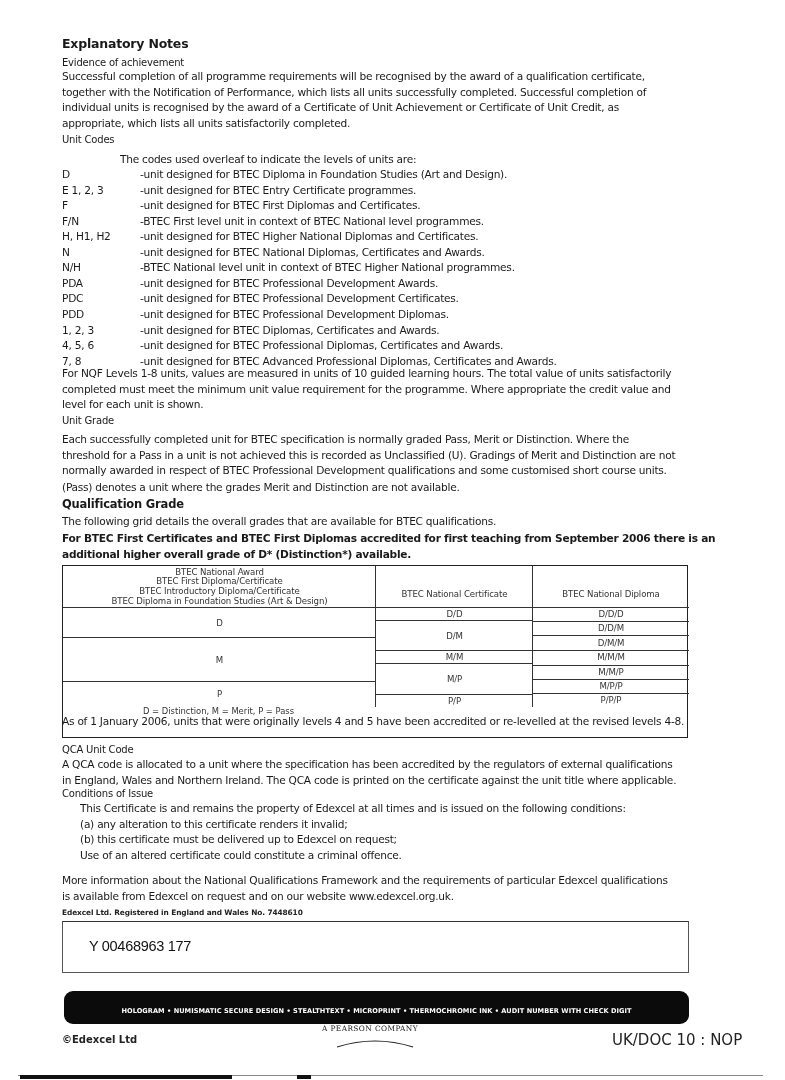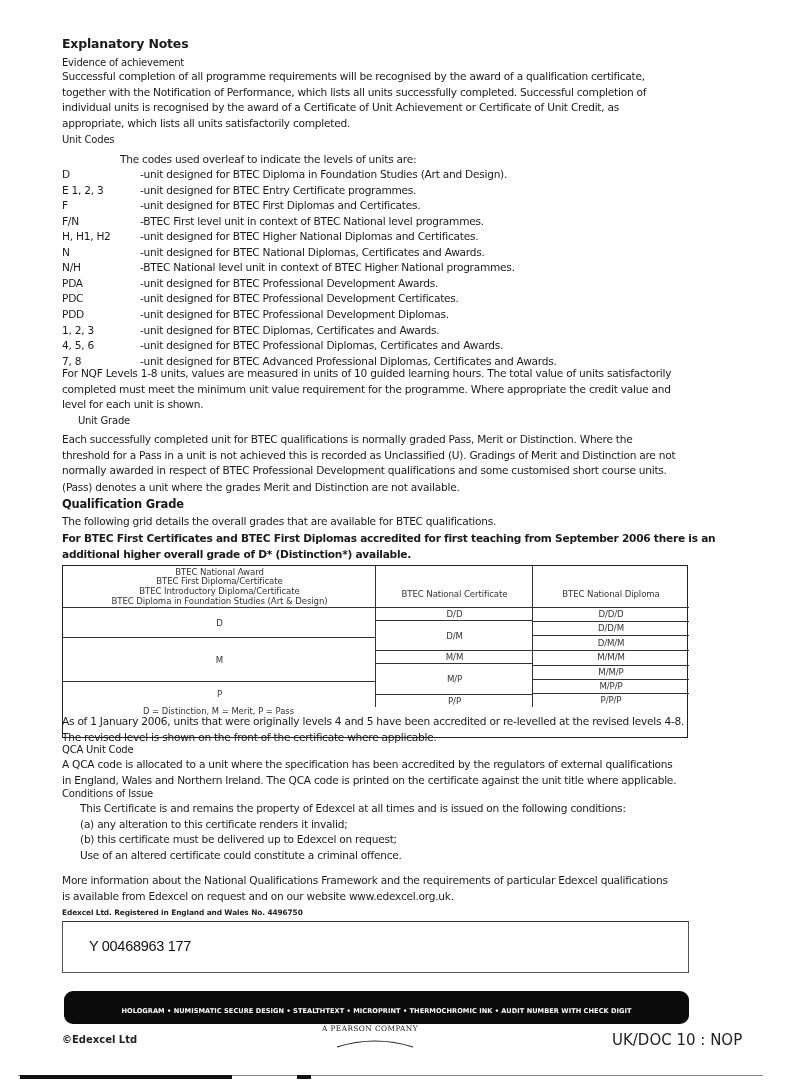--- a/index.html
+++ b/index.html
@@ -109,23 +109,23 @@
       <span class="desc">-unit designed for BTEC Advanced Professional Diplomas, Certificates and Awards.</span>
     </div>
   </div>
 
 <div class="abs p" style="left:62px;top:366px;">
   <div>For NQF Levels 1-8 units, values are measured in units of 10 guided learning hours. The total value of units satisfactorily</div>
   <div>completed must meet the minimum unit value requirement for the programme. Where appropriate the credit value and</div>
   <div>level for each unit is shown.</div>
 </div>
 
-<div class="abs h2" style="left:78px;top:415px;">Unit Grade</div>
+<div class="abs h2" style="left:62px;top:415px;">Unit Grade</div>
 <div class="abs p" style="left:62px;top:432px;">
-  <div>Each successfully completed unit for BTEC qualifications is normally graded Pass, Merit or Distinction. Where the</div>
+  <div>Each successfully completed unit for BTEC specification is normally graded Pass, Merit or Distinction. Where the</div>
   <div>threshold for a Pass in a unit is not achieved this is recorded as Unclassified (U). Gradings of Merit and Distinction are not</div>
   <div>normally awarded in respect of BTEC Professional Development qualifications and some customised short course units.</div>
 </div>
 <div class="abs p" style="left:62px;top:480px;">(Pass) denotes a unit where the grades Merit and Distinction are not available.</div>
 
 <div class="abs h3" style="left:62px;top:497px;">Qualification Grade</div>
 <div class="abs p" style="left:62px;top:514px;">The following grid details the overall grades that are available for BTEC qualifications.</div>
 <div class="abs p" style="left:62px;top:531px;font-weight:bold;">
   <div>For BTEC First Certificates and BTEC First Diplomas accredited for first teaching from September 2006 there is an</div>
   <div>additional higher overall grade of D* (Distinction*) available.</div>
@@ -175,41 +175,40 @@
   <div class="hline" style="left:470px;width:156px;top:113px;"></div>
   <div class="gcell" style="left:470px;top:113px;width:156px;height:13px;">M/P/P</div>
   <div class="hline" style="left:470px;width:156px;top:127px;"></div>
   <div class="gcell" style="left:470px;top:127px;width:156px;height:13px;">P/P/P</div>
 </div>
 
 <div class="abs" style="left:143px;top:706px;font-size:8.4px;color:#333;white-space:nowrap;">D = Distinction,  M = Merit,  P =  Pass</div>
 
 <div class="abs p" style="left:62px;top:714px;">
   <div>As of  1 January 2006, units that were originally levels 4 and 5 have been accredited or re-levelled at the revised levels 4-8.</div>
-  <div>The revised level is shown on the front of the certificate where applicable.</div>
 </div>
 
 <div class="abs h2" style="left:62px;top:744px;">QCA Unit Code</div>
 <div class="abs p" style="left:62px;top:757px;">
   <div>A QCA code is allocated to a unit where the specification has been accredited by the regulators of external qualifications</div>
   <div>in England, Wales and Northern Ireland. The QCA code is printed on the certificate against the unit title where applicable.</div>
 </div>
 
 <div class="abs h2" style="left:62px;top:788px;">Conditions of Issue</div>
 <div class="abs p" style="left:80px;top:801px;">
   <div>This Certificate is and remains the property of Edexcel at all times and is issued on the following conditions:</div>
   <div>(a) any alteration to this certificate renders it invalid;</div>
   <div>(b) this certificate must be delivered up to Edexcel on request;</div>
   <div>Use of an altered certificate could constitute a criminal offence.</div>
 </div>
 <div class="abs p" style="left:62px;top:873px;">
   <div>More information about the National Qualifications Framework and the requirements of particular Edexcel qualifications</div>
   <div>is available from Edexcel on request and on our website www.edexcel.org.uk.</div>
 </div>
-<div class="abs small" style="left:62px;top:908px;font-weight:bold;color:#222;">Edexcel Ltd. Registered in England and Wales No. 4496750</div>
+<div class="abs small" style="left:62px;top:908px;font-weight:bold;color:#222;">Edexcel Ltd. Registered in England and Wales No. 7448610</div>
 
 <div class="audit-box">
   <div class="audit-num">Y 00468963  177</div>
 </div>
 
 <div class="security-bar">
   <div class="l2">HOLOGRAM • NUMISMATIC SECURE DESIGN • STEALTHTEXT • MICROPRINT • THERMOCHROMIC INK • AUDIT NUMBER WITH CHECK DIGIT</div>
 </div>
 
 <div class="footer-left">©Edexcel Ltd</div>

